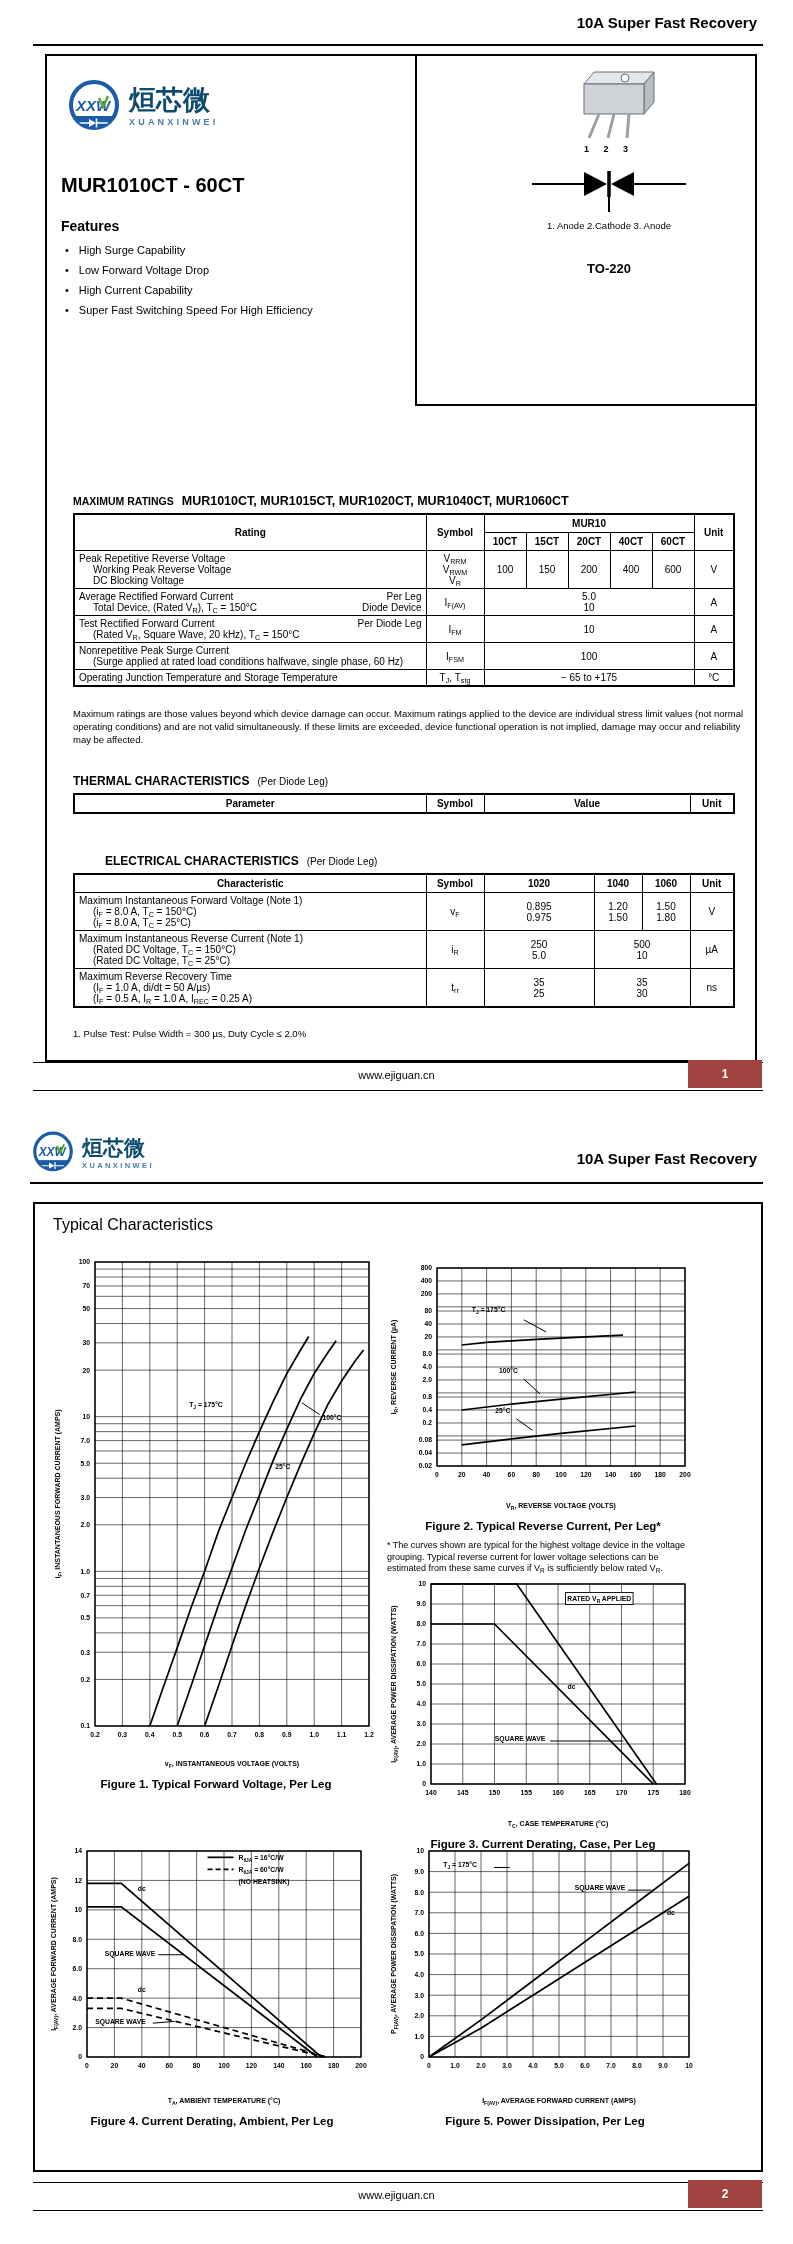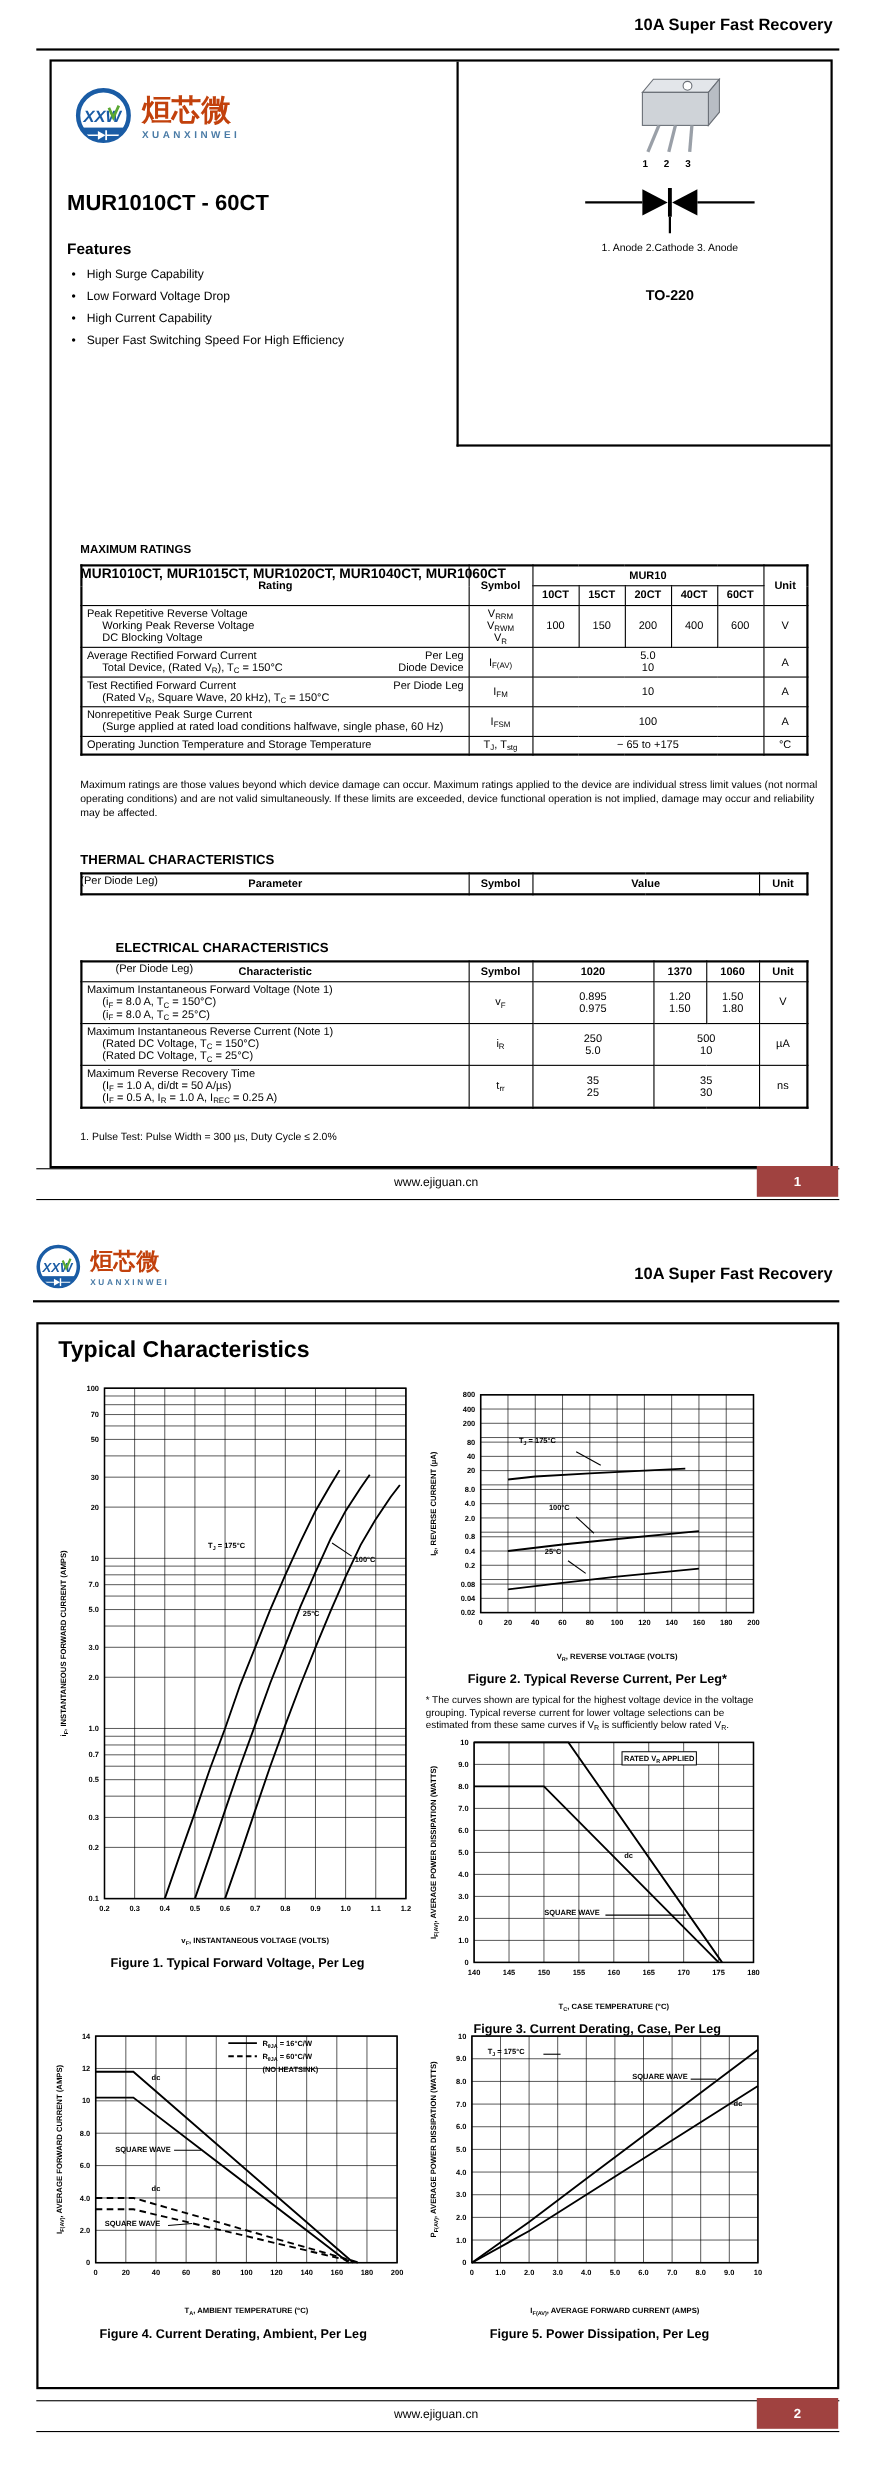--- a/index.html
+++ b/index.html
@@ -4,54 +4,54 @@
 <style>
   html,body{margin:0;padding:0;background:#fff;}
   body{width:793px;height:2244px;position:relative;font-family:"Liberation Sans",sans-serif;color:#000;}
   .abs{position:absolute;}
   .page{position:absolute;left:0;width:793px;background:#fff;}
   .hdr-title{font-size:15px;font-weight:bold;}
   .rule{background:#000;}
   .box{position:absolute;border:2px solid #000;box-sizing:border-box;background:#fff;}
   
   .logo{display:flex;align-items:center;gap:6px;}
-  .logo-cn{font-size:27px;font-weight:bold;line-height:1;color:#c2410c;}
+  .logo-cn{font-size:27px;font-weight:bold;line-height:1;color:#0c4a6e;}
   .logo-en{font-size:9px;letter-spacing:3.2px;color:#4a7ba6;margin-top:3px;font-weight:bold;}
   .logo-sm .logo-cn{font-size:21px;}
   .logo-sm .logo-en{font-size:7.5px;letter-spacing:2.4px;}
   .part-title{font-size:20px;font-weight:bold;}
   .feat-title{font-size:14px;font-weight:bold;}
   .feat{display:flex;gap:10px;font-size:11px;margin-bottom:8px;}
   .feat .bullet{font-size:11px;}
   .pkg{display:flex;flex-direction:column;align-items:center;}
   .pins{font-size:9px;font-weight:bold;letter-spacing:6px;margin-top:2px;}
   .pinnames{font-size:9.5px;margin-top:2px;}
   .pkgname{font-size:13px;font-weight:bold;margin-top:30px;}
   
-  .sec-head{display:flex;align-items:baseline;gap:8px;flex-direction:column;}
+  .sec-head{display:flex;align-items:baseline;gap:8px;}
   .sec-label{font-size:10.5px;font-weight:bold;}
   .sec-parts{font-size:12.5px;font-weight:bold;}
   .sec-title{font-size:12px;font-weight:bold;}
   .sec-sub{font-size:10px;font-weight:normal;}
   
   table.t{border-collapse:collapse;border:2px solid #000;table-layout:fixed;font-size:10px;}
   table.t th,table.t td{border:1px solid #000;padding:2px 4px;vertical-align:middle;}
   table.t th{font-weight:bold;text-align:center;padding:3px 2px;}
   td.c{text-align:center;}
   td.vt{vertical-align:top;}
   .ind{padding-left:14px;}
   .split{display:flex;justify-content:space-between;align-items:flex-start;}
   sub{font-size:72%;line-height:0;vertical-align:-0.28em;}
   .note{font-size:9.5px;line-height:1.35;}
   .pulse-note{font-size:9.5px;}
   
   .footer-url{font-size:11px;text-align:center;}
   .pagenum{background:#a04240;color:#fff;font-size:12px;font-weight:bold;display:flex;align-items:center;justify-content:center;}
   
-  .typchar{font-size:21px;font-weight:bold;}
+  .typchar{font-size:16px;font-weight:normal;}
   .fig{position:absolute;}
   .figcap{font-weight:bold;font-size:11.5px;text-align:center;margin-top:2px;}
   .fignote{font-size:9px;line-height:1.3;}
 </style>
 </head>
 <body>
 
 <div class="page" style="top:0;height:1124px;">
 
   <div class="abs hdr-title" style="top:14px;right:36px;">10A Super Fast Recovery</div>
@@ -264,21 +264,21 @@
           <col style="width:110px">
           <col style="width:48px">
           <col style="width:48px">
           <col style="width:44px">
         </colgroup>
       <tbody>
           <tr>
         <th>Characteristic</th>
         <th>Symbol</th>
         <th>1020</th>
-        <th>1370</th>
+        <th>1040</th>
         <th>1060</th>
         <th>Unit</th>
       </tr>
       <tr>
         <td>
           <div>Maximum Instantaneous Forward Voltage (Note 1)</div>
           <div class="ind">(i<sub>F</sub> = 8.0 A, T<sub>C</sub> = 150°C)</div>
           <div class="ind">(i<sub>F</sub> = 8.0 A, T<sub>C</sub> = 25°C)</div>
         </td>
         <td class="c vt">v<sub>F</sub></td>

